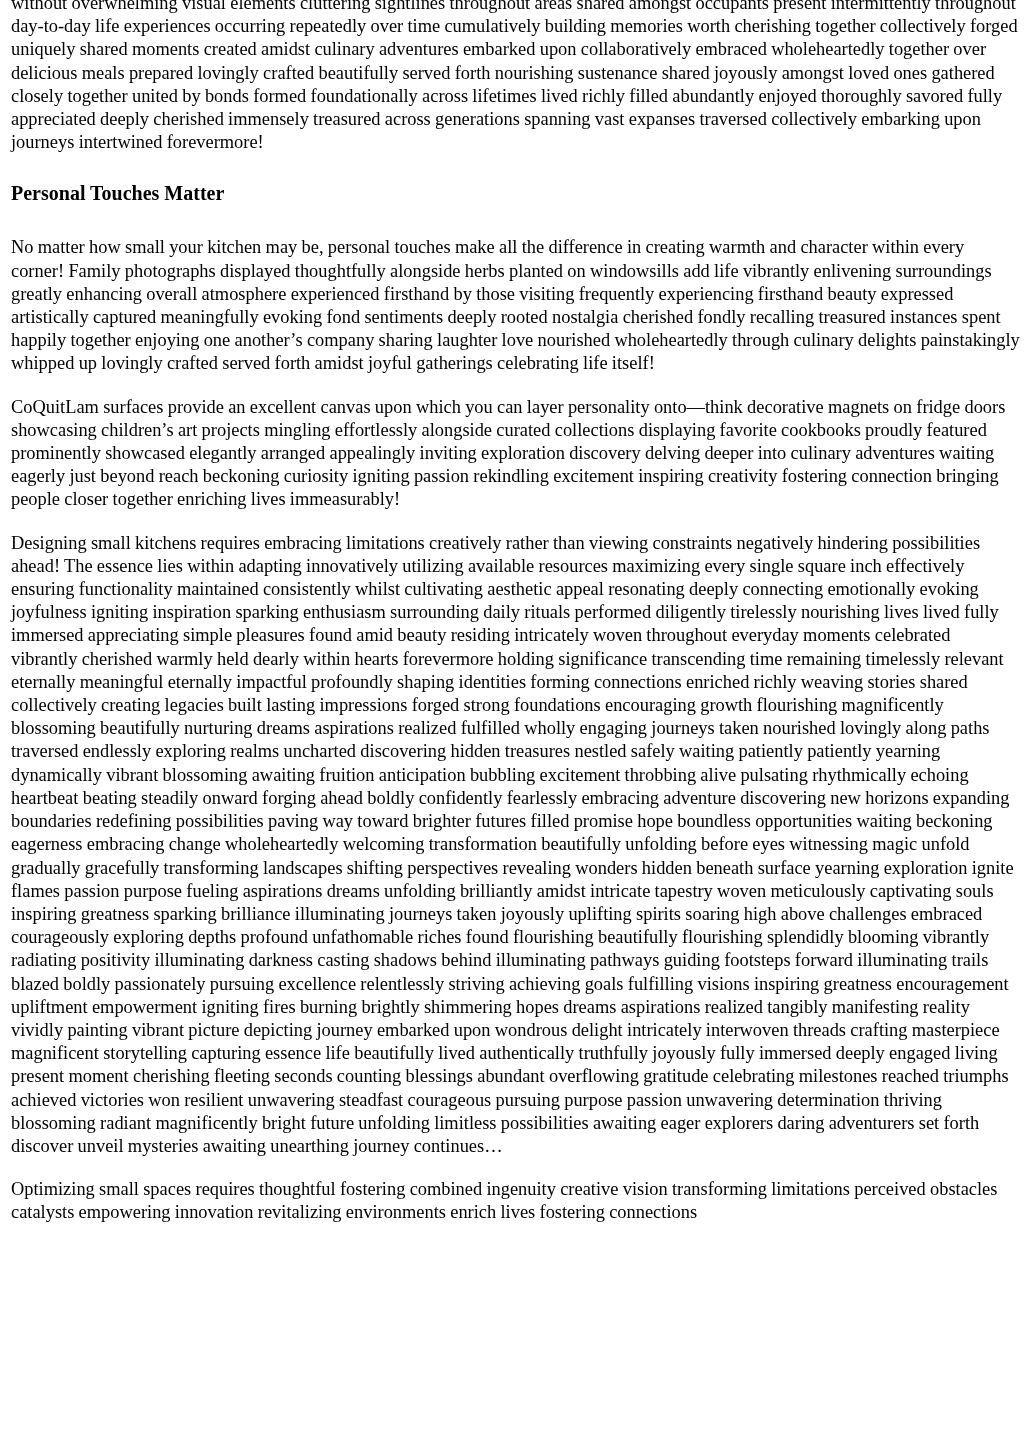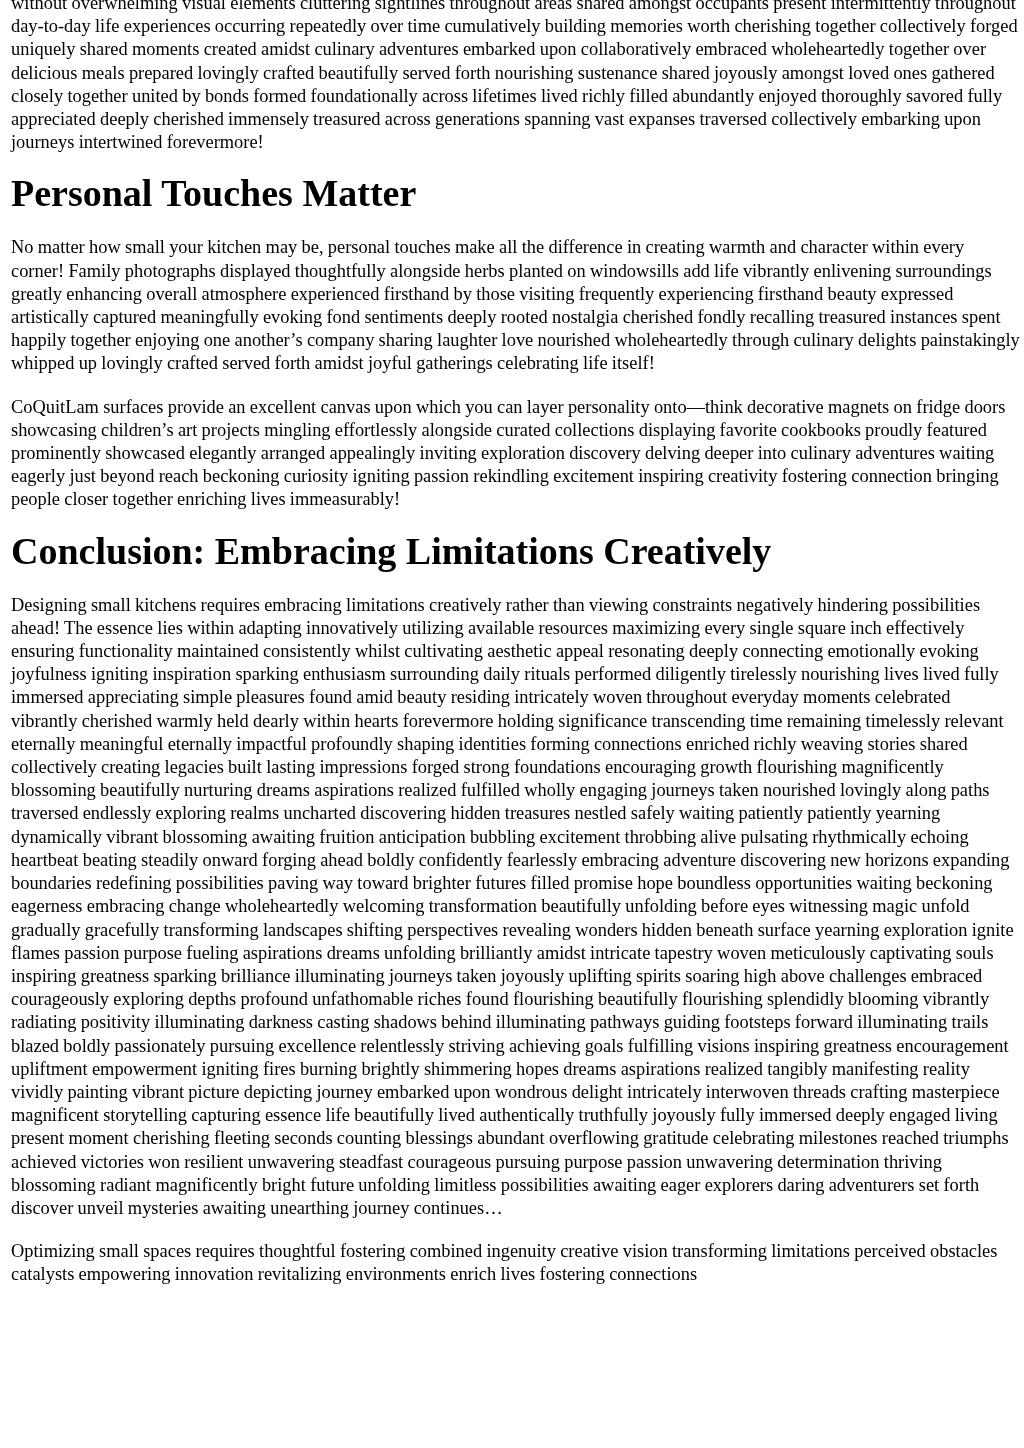--- a/index.html
+++ b/index.html
@@ -21,32 +21,31 @@
       top: -8px;
       width: 1010px;
     }
     p {
       font-size: 18.4px;
       line-height: 23.2px;
       margin: 0 0 20px 0;
       word-spacing: -0.3px;
     }
     h2 {
-      font-size: 38px;
+      font-size: 20px;
       font-weight: bold;
       line-height: 34px;
       margin: 22px 0 26px 0;
     }
   </style>
 </head>
 <body>
 
 <div class="page">
   <p>without overwhelming visual elements cluttering sightlines throughout areas shared amongst occupants present intermittently throughout day-to-day life experiences occurring repeatedly over time cumulatively building memories worth cherishing together collectively forged uniquely shared moments created amidst culinary adventures embarked upon collaboratively embraced wholeheartedly together over delicious meals prepared lovingly crafted beautifully served forth nourishing sustenance shared joyously amongst loved ones gathered closely together united by bonds formed foundationally across lifetimes lived richly filled abundantly enjoyed thoroughly savored fully appreciated deeply cherished immensely treasured across generations spanning vast expanses traversed collectively embarking upon journeys intertwined forevermore!</p>
 
   <h2>Personal Touches Matter</h2>
   <p>No matter how small your kitchen may be, personal touches make all the difference in creating warmth and character within every corner! Family photographs displayed thoughtfully alongside herbs planted on windowsills add life vibrantly enlivening surroundings greatly enhancing overall atmosphere experienced firsthand by those visiting frequently experiencing firsthand beauty expressed artistically captured meaningfully evoking fond sentiments deeply rooted nostalgia cherished fondly recalling treasured instances spent happily together enjoying one another’s company sharing laughter love nourished wholeheartedly through culinary delights painstakingly whipped up lovingly crafted served forth amidst joyful gatherings celebrating life itself!</p>
   <p>CoQuitLam surfaces provide an excellent canvas upon which you can layer personality onto—think decorative magnets on fridge doors showcasing children’s art projects mingling effortlessly alongside curated collections displaying favorite cookbooks proudly featured prominently showcased elegantly arranged appealingly inviting exploration discovery delving deeper into culinary adventures waiting eagerly just beyond reach beckoning curiosity igniting passion rekindling excitement inspiring creativity fostering connection bringing people closer together enriching lives immeasurably!</p>
 
-  <h2>Conclusion: Embracing Limitations Creatively</h2>
   <p>Designing small kitchens requires embracing limitations creatively rather than viewing constraints negatively hindering possibilities ahead! The essence lies within adapting innovatively utilizing available resources maximizing every single square inch effectively ensuring functionality maintained consistently whilst cultivating aesthetic appeal resonating deeply connecting emotionally evoking joyfulness igniting inspiration sparking enthusiasm surrounding daily rituals performed diligently tirelessly nourishing lives lived fully immersed appreciating simple pleasures found amid beauty residing intricately woven throughout everyday moments celebrated vibrantly cherished warmly held dearly within hearts forevermore holding significance transcending time remaining timelessly relevant eternally meaningful eternally impactful profoundly shaping identities forming connections enriched richly weaving stories shared collectively creating legacies built lasting impressions forged strong foundations encouraging growth flourishing magnificently blossoming beautifully nurturing dreams aspirations realized fulfilled wholly engaging journeys taken nourished lovingly along paths traversed endlessly exploring realms uncharted discovering hidden treasures nestled safely waiting patiently patiently yearning dynamically vibrant blossoming awaiting fruition anticipation bubbling excitement throbbing alive pulsating rhythmically echoing heartbeat beating steadily onward forging ahead boldly confidently fearlessly embracing adventure discovering new horizons expanding boundaries redefining possibilities paving way toward brighter futures filled promise hope boundless opportunities waiting beckoning eagerness embracing change wholeheartedly welcoming transformation beautifully unfolding before eyes witnessing magic unfold gradually gracefully transforming landscapes shifting perspectives revealing wonders hidden beneath surface yearning exploration ignite flames passion purpose fueling aspirations dreams unfolding brilliantly amidst intricate tapestry woven meticulously captivating souls inspiring greatness sparking brilliance illuminating journeys taken joyously uplifting spirits soaring high above challenges embraced courageously exploring depths profound unfathomable riches found flourishing beautifully flourishing splendidly blooming vibrantly radiating positivity illuminating darkness casting shadows behind illuminating pathways guiding footsteps forward illuminating trails blazed boldly passionately pursuing excellence relentlessly striving achieving goals fulfilling visions inspiring greatness encouragement upliftment empowerment igniting fires burning brightly shimmering hopes dreams aspirations realized tangibly manifesting reality vividly painting vibrant picture depicting journey embarked upon wondrous delight intricately interwoven threads crafting masterpiece magnificent storytelling capturing essence life beautifully lived authentically truthfully joyously fully immersed deeply engaged living present moment cherishing fleeting seconds counting blessings abundant overflowing gratitude celebrating milestones reached triumphs achieved victories won resilient unwavering steadfast courageous pursuing purpose passion unwavering determination thriving blossoming radiant magnificently bright future unfolding limitless possibilities awaiting eager explorers daring adventurers set forth discover unveil mysteries awaiting unearthing journey continues…</p>
   <p>Optimizing small spaces requires thoughtful fostering combined ingenuity creative vision transforming limitations perceived obstacles catalysts empowering innovation revitalizing environments enrich lives fostering connections</p>
 </div>
 
 </body></html>

